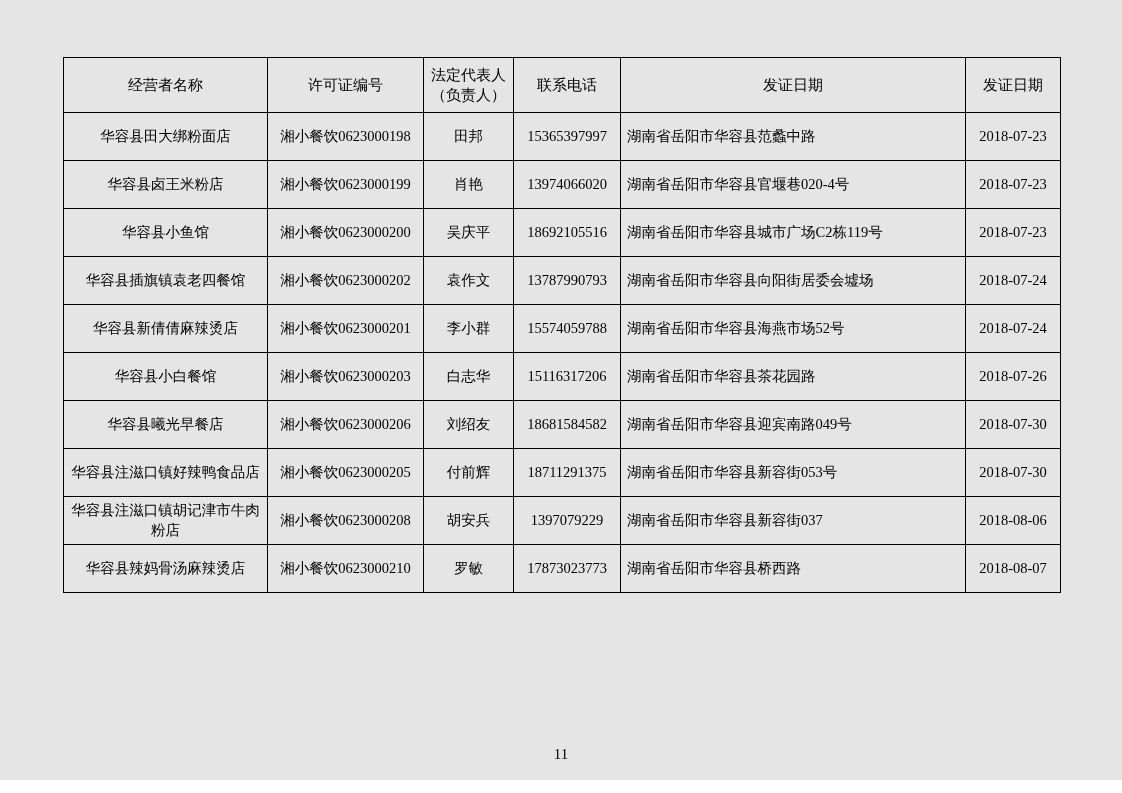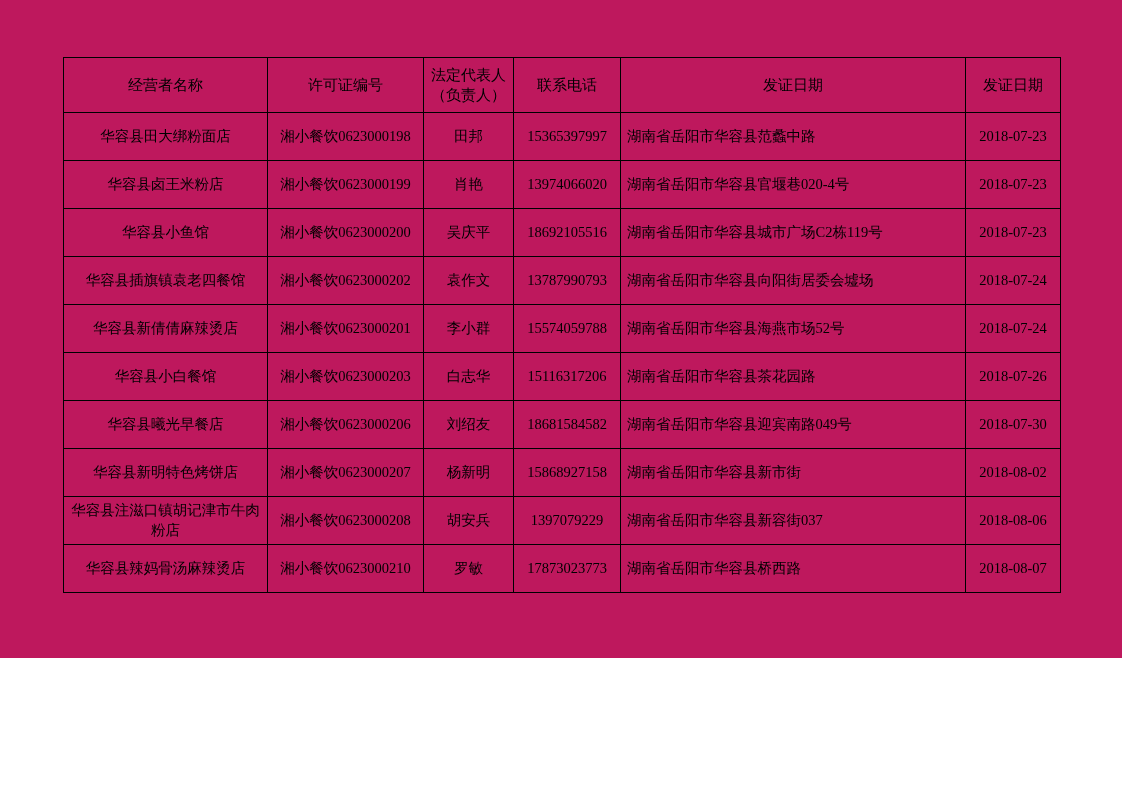--- a/index.html
+++ b/index.html
@@ -5,22 +5,22 @@
   html, body {
     margin: 0;
     padding: 0;
     background: #ffffff;
     color: #000000;
     font-family: "Liberation Serif", "DejaVu Serif", serif;
   }
   .page {
     position: relative;
     width: 1122px;
-    height: 658px;
-    background: #be185d;
+    height: 780px;
+    background: #e5e5e5;
     overflow: hidden;
   }
   table.license-table {
     position: absolute;
     left: 63px;
     top: 57px;
     width: 997px;
     border-collapse: collapse;
     table-layout: fixed;
   }
@@ -140,29 +140,29 @@
 
     <tr>
       <td>华容县曦光早餐店</td>
       <td>湘小餐饮0623000206</td>
       <td>刘绍友</td>
       <td>18681584582</td>
       <td class="address-cell">湖南省岳阳市华容县迎宾南路049号</td>
       <td>2018-07-30</td>
     </tr>
 
+    <tr>
+      <td>华容县注滋口镇好辣鸭食品店</td>
+      <td>湘小餐饮0623000205</td>
+      <td>付前辉</td>
+      <td>18711291375</td>
+      <td class="address-cell">湖南省岳阳市华容县新容街053号</td>
+      <td>2018-07-30</td>
+    </tr>
 
-    <tr>
-      <td>华容县新明特色烤饼店</td>
-      <td>湘小餐饮0623000207</td>
-      <td>杨新明</td>
-      <td>15868927158</td>
-      <td class="address-cell">湖南省岳阳市华容县新市街</td>
-      <td>2018-08-02</td>
-    </tr>
 
     <tr>
       <td>华容县注滋口镇胡记津市牛肉粉店</td>
       <td>湘小餐饮0623000208</td>
       <td>胡安兵</td>
       <td>1397079229</td>
       <td class="address-cell">湖南省岳阳市华容县新容街037</td>
       <td>2018-08-06</td>
     </tr>
 

